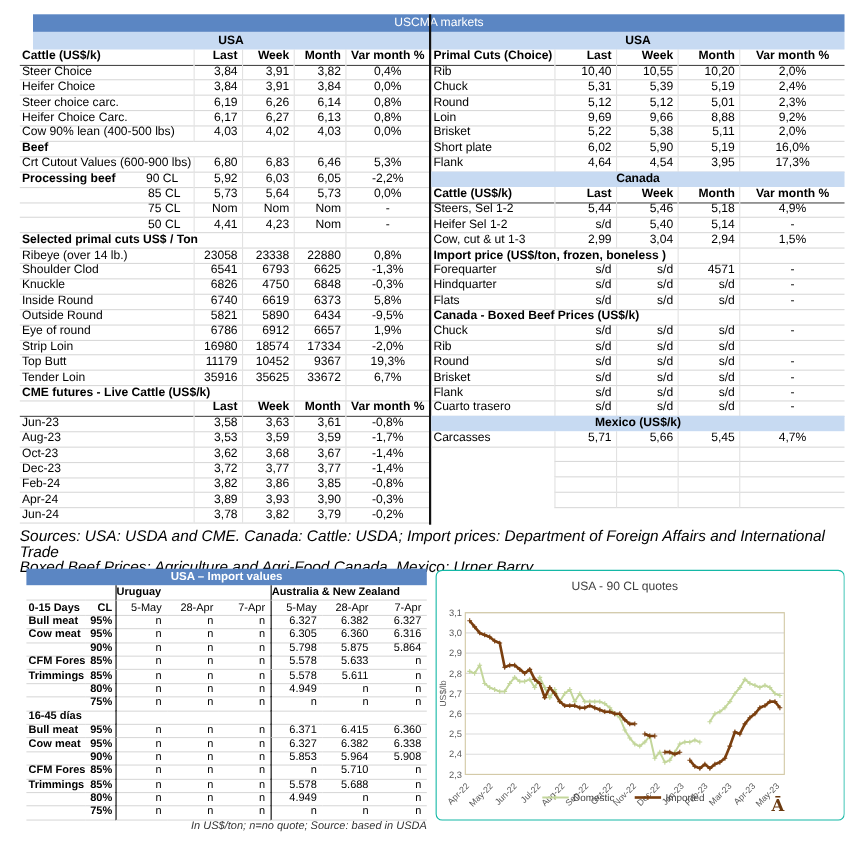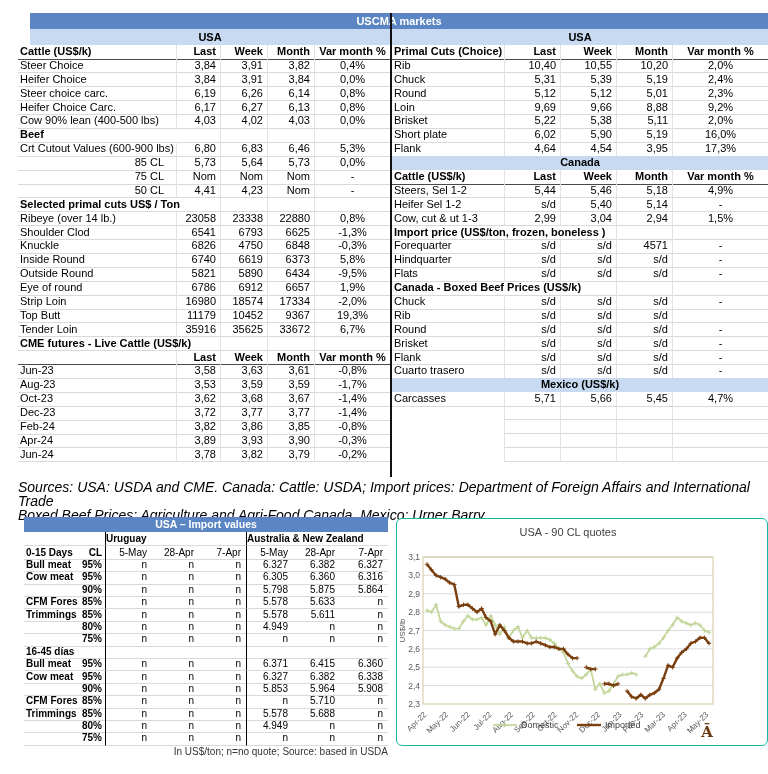--- a/index.html
+++ b/index.html
@@ -1,19 +1,19 @@
 <!DOCTYPE html>
 <html><head>
 <meta charset="utf-8">
 <style>
   html,body{margin:0;padding:0;background:#fff;}
   .sheet{position:relative;width:768px;height:774px;background:#fff;
          font-family:"Liberation Sans",sans-serif;font-size:11px;color:#000;overflow:hidden;}
   .main-banner{position:absolute;left:30px;top:13px;width:738px;height:16px;background:#5b86c3;
-         color:#fff;font-weight:bold;text-align:center;line-height:16px;}
+         color:#fff;font-weight:normal;text-align:center;line-height:16px;}
   .region-band{position:absolute;top:29px;height:16px;background:#c7daf2;font-weight:bold;
          text-align:center;line-height:16px;}
   #band-left{left:30px;width:360px;}
   #band-right{left:392px;width:376px;}
   .vdivider{position:absolute;left:390px;top:13px;width:2px;height:464px;background:#111;}
   .mtable{position:absolute;top:45px;}
   #ltable{left:18px;width:372px;}
   #rtable{left:392px;width:376px;border-radius:27px;}
   .mrow{display:grid;height:13.9px;line-height:13.5px;}
   #ltable .mrow{grid-template-columns:158px 44px 47px 47px 76px;}
@@ -37,21 +37,21 @@
   .ibanner{height:15px;background:#5b86c3;color:#fff;font-weight:bold;text-align:center;line-height:15px;font-size:10.5px;}
   .irow{display:grid;grid-template-columns:54px 27px 47px 47px 47px 47px 47px 48px;height:12.4px;line-height:12.2px;font-size:10px;}
   .irow.hd{height:13.5px;line-height:13.3px;}
   .irow>div{border-bottom:1px solid #d9d9d9;white-space:nowrap;overflow:visible;}
   .irow>div.dv{border-left:1.5px solid #000;}
   .ilab{padding-left:2px;font-weight:bold;}
   .icl{text-align:right;padding-right:3px;font-weight:bold;}
   .ival{text-align:right;padding-right:5px;}
   .g{text-align:left;font-weight:bold;}
   .gsp{grid-column:span 3;}
-  .ifoot{position:absolute;left:24px;top:746px;width:364px;text-align:right;font-size:10px;color:#333;}
+  .ifoot{position:absolute;left:24px;top:746px;width:364px;text-align:right;font-style:italic;font-size:10px;color:#333;}
   
   .chart-panel{position:absolute;left:396px;top:518px;width:370px;height:226px;border:1px solid #14b8a6;border-radius:6px;background:#fff;}
   .aglyph{position:absolute;right:54px;bottom:4px;font-family:"DejaVu Serif",serif;font-weight:bold;font-size:15px;color:#6b3a10;}
 </style>
 </head>
 <body>
 
 <div class="sheet">
   <div class="main-banner">USCMA markets</div>
   <div class="region-band" id="band-left">USA</div>
@@ -106,20 +106,30 @@
         <div class="vc"></div>
         <div class="vc"></div>
         <div class="pc"></div>
       </div>
       <div class="mrow data">
         <div class="lc">Crt Cutout Values (600-900 lbs)</div>
         <div class="vc">6,80</div>
         <div class="vc">6,83</div>
         <div class="vc">6,46</div>
         <div class="pc">5,3%</div>
+      </div>
+      <div class="mrow data">
+        <div class="lc split">
+          <span>Processing beef</span>
+          <span>90 CL</span>
+        </div>
+        <div class="vc">5,92</div>
+        <div class="vc">6,03</div>
+        <div class="vc">6,05</div>
+        <div class="pc">-2,2%</div>
       </div>
       <div class="mrow data">
         <div class="lc ar">85 CL</div>
         <div class="vc">5,73</div>
         <div class="vc">5,64</div>
         <div class="vc">5,73</div>
         <div class="pc">0,0%</div>
       </div>
       <div class="mrow data">
         <div class="lc ar">75 CL</div>

